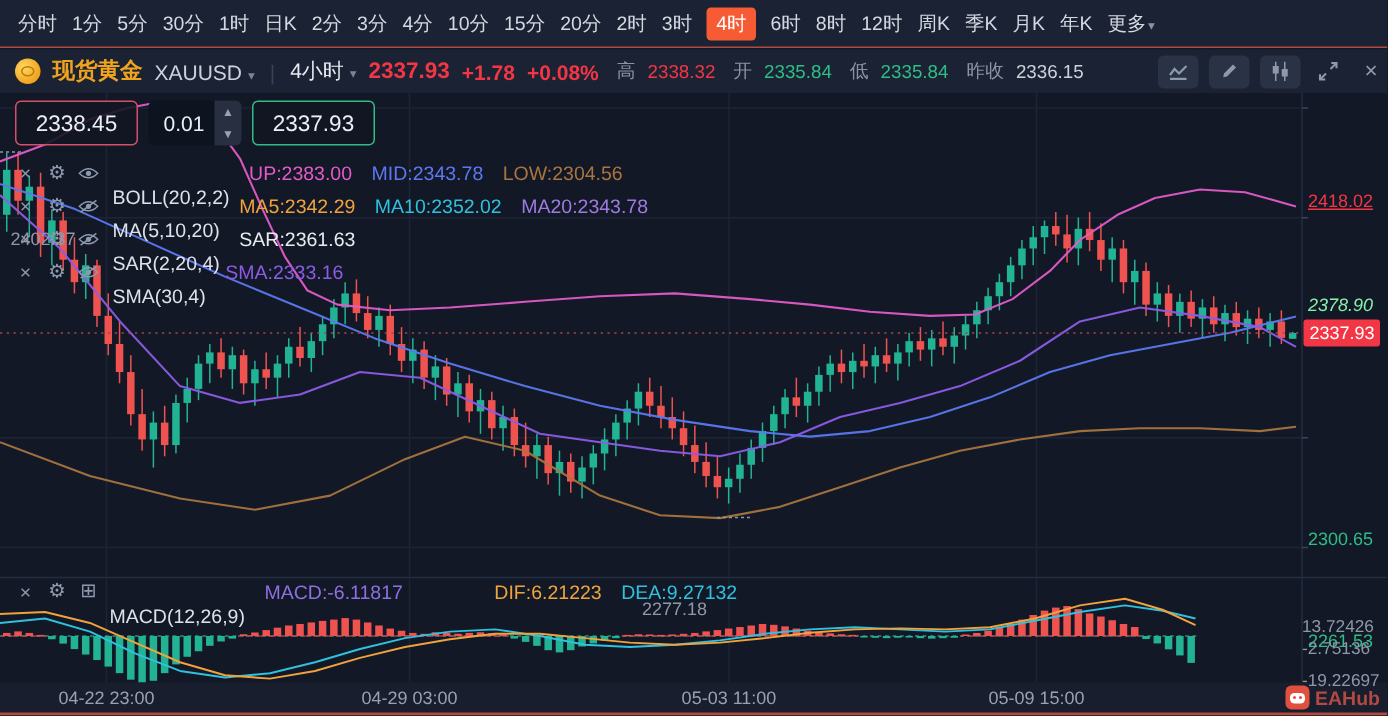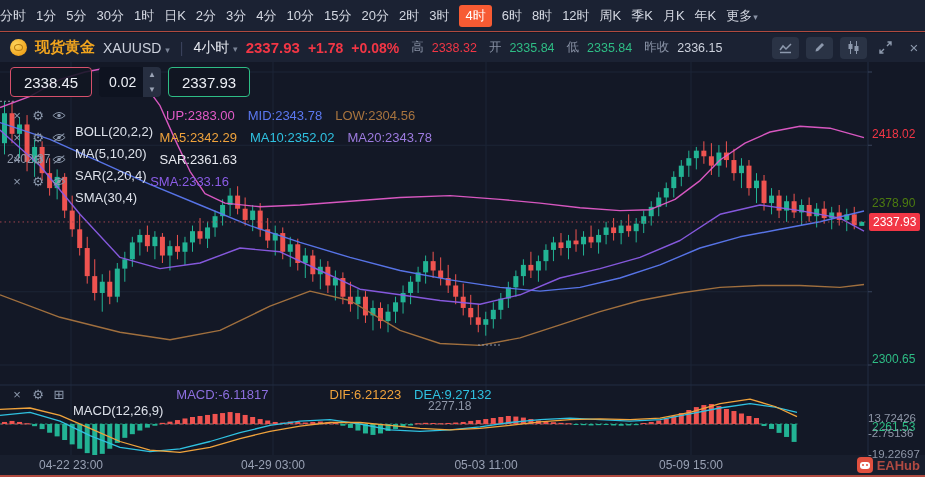--- a/index.html
+++ b/index.html
@@ -1,21 +1,21 @@
 <!DOCTYPE html>
 <html><head>
 <meta charset="utf-8">
 <style>
   html,body{margin:0;padding:0;width:925px;height:477px;overflow:hidden;background:#131826;
     font-family:"Liberation Sans","DejaVu Sans",sans-serif;-webkit-font-smoothing:antialiased;}
   #stage{position:relative;width:925px;height:477px;background:#131826;}
 
   
   #periodbar{position:absolute;top:0;left:0;width:925px;height:32px;background:#1b2233;
-    display:flex;align-items:center;gap:10px;padding-left:0;box-sizing:border-box;
+    display:flex;align-items:center;gap:10px;padding-left:12px;box-sizing:border-box;
     border-bottom:1px solid #b04a3f;}
   .period{font-size:13px;color:#d4d8e2;cursor:pointer;white-space:nowrap;}
   .period.active{background:#f75b33;color:#fff;border-radius:3px;padding:2px 6px;}
   .period .caret{font-size:9px;color:#8a93a6;margin-left:1px;}
 
   
   #symbolbar{position:absolute;top:33px;left:0;width:925px;height:29px;background:#1b2233;
     display:flex;align-items:center;gap:8px;padding:0 0 0 10px;box-sizing:border-box;}
   #coin{width:17px;height:17px;border-radius:50%;background:radial-gradient(circle at 35% 35%,#ffd75e,#f0a41e 70%);
     position:relative;flex:0 0 auto;}
@@ -599,21 +599,21 @@
           <path d="M0 347.4 L30 346.0 L60 353.3 L90 366.4 L120 379.5 L150 388.2 L180 390.4 L210 385.3 L240 376.6 L270 369.3 L300 364.2 L330 360.5 L360 360.5 L390 363.4 L420 366.4 L450 367.8 L480 366.4 L510 363.4 L540 359.8 L570 357.6 L600 356.9 L630 357.6 L660 356.2 L690 350.3 L720 341.6 L750 337.2 L775 344.5 L797 354.7" fill="none" stroke="#f0a33c" stroke-width="1.3" stroke-linejoin="round"></path>
         </g>
       </svg>
 
     <span class="pricemark" style="left:7px;top:90px;">2402.37</span>
     <span class="pricemark" style="left:428px;top:337px;">2277.18</span>
 
     <div id="tradebox">
       <div class="pbox sell">2338.45</div>
       <div id="stepper">
-        <span>0.02</span>
+        <span>0.01</span>
         <span class="arrows">
           <span>▲</span>
           <span>▼</span>
         </span>
       </div>
       <div class="pbox buy">2337.93</div>
     </div>
 
     <div id="indrows">
         <div class="indrow" style="top: 43px;">
@@ -676,22 +676,22 @@
     <div class="indrow" id="ind-macd" style="top:322px;">
       <span class="ic">×</span>
       <span class="ic">⚙</span>
       <span class="ic">⊞</span>
       <span class="nm">MACD(12,26,9)</span>
       <span class="vl" style="color: rgb(141, 111, 224);">MACD:-6.11817</span>
       <span class="vl" style="color: rgb(240, 163, 60); padding-left: 48px;">DIF:6.21223</span>
       <span class="vl" style="color: rgb(47, 193, 224);">DEA:9.27132</span>
     </div>
 
-    <span class="yaxis-lab" style="top: 65px; color: rgb(242, 54, 69);">2418.02</span>
-    <span class="yaxis-lab" style="top: 134px; color: #4d7c0f;">2378.90</span>
+    <span class="yaxis-lab" style="top: 65px; color: rgb(242, 54, 69); text-decoration: underline;">2418.02</span>
+    <span class="yaxis-lab" style="top: 134px; color: #86efac; font-style: italic;">2378.90</span>
     <span class="yaxis-lab" style="top: 290px; color: rgb(46, 189, 133);">2300.65</span>
     <span class="yaxis-lab" style="top: 358px; color: rgb(46, 189, 133);">2261.53</span>
     <span id="cur-price" style="top: 150.954px;">2337.93</span>
     <span class="macd-lab" style="top:335px;margin-top:15px;">13.72426</span>
     <span class="macd-lab" style="top:365px;">-2.75136</span>
     <span class="macd-lab" style="top:386px;">-19.22697</span>
   </div>
 
   <div id="timeaxis">
     <span class="tlab" style="left:71px;text-align:right;">04-22 23:00</span>

